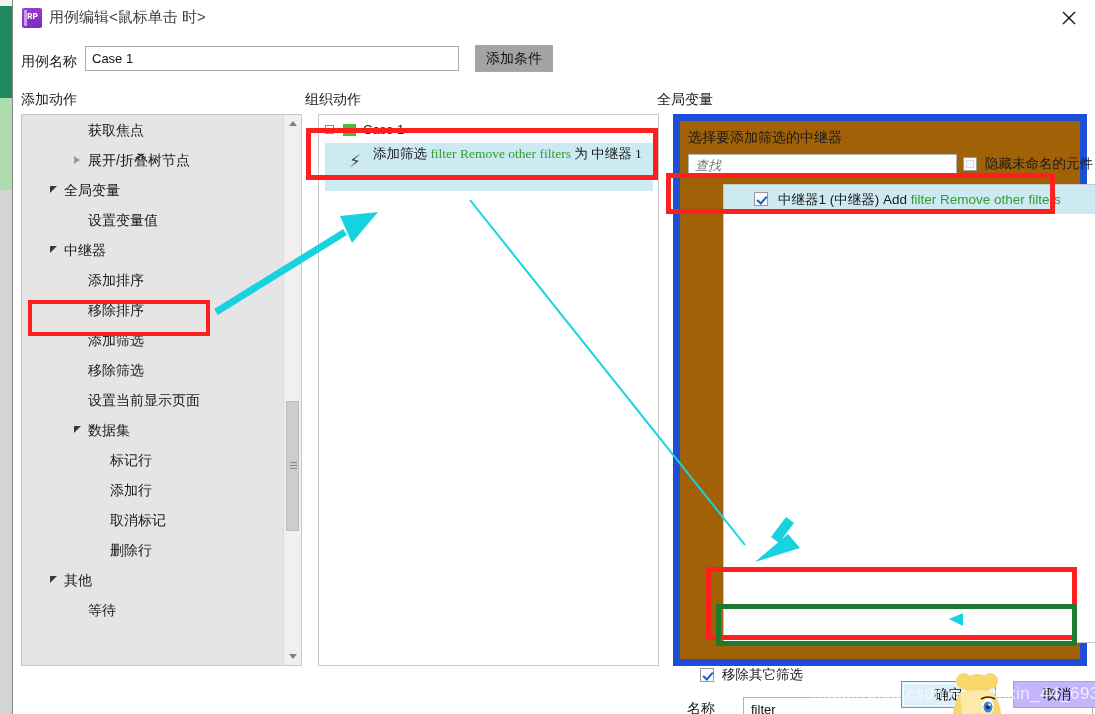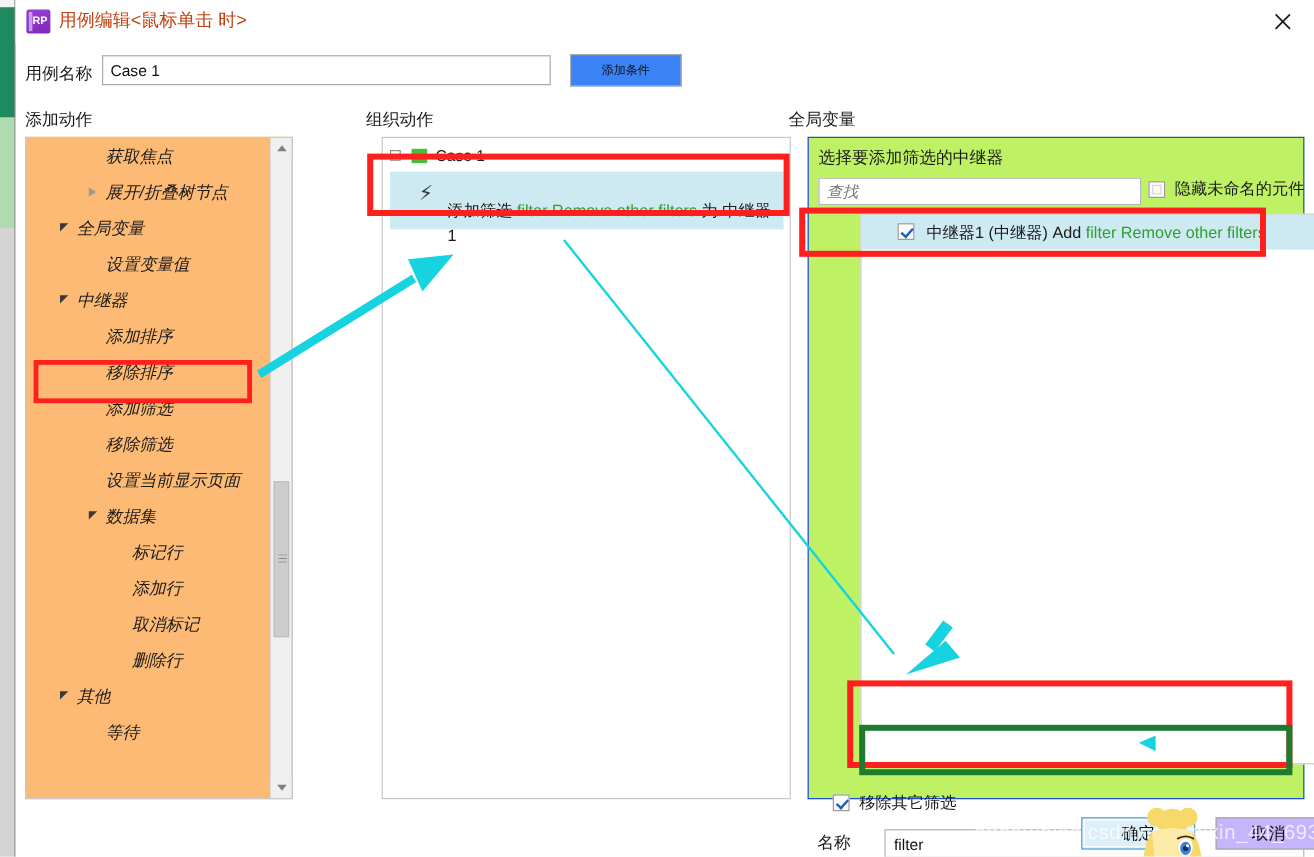--- a/index.html
+++ b/index.html
@@ -38,61 +38,60 @@
     position:absolute; left:9px; top:8px; width:20px; height:20px;
     background:linear-gradient(160deg,#9b3fd4 0%, #7b29b8 100%);
     border-radius:2px;
   }
   #app-icon::before{
     content:""; position:absolute; left:2px; top:2px; width:3px; height:16px;
     background:#c89af0;
   }
   #app-icon span{
     position:absolute; left:5px; top:4px; font-size:9px; color:#fff; font-weight:bold;
-    font-family:Liberation Sans, sans-serif;
+    font-family:Liberation Mono, monospace;
   }
   #title-text {
     position:absolute; left:36px; top:8px;
-    font-size:15px; color:#c2410c; white-space:nowrap;
+    font-size:15px; color:#404040; white-space:nowrap;
   }
   #close-btn {
     position:absolute; right:6px; top:4px; width:40px; height:28px;
     cursor:pointer;
   }
   #close-btn svg { position:absolute; left:13px; top:7px; }
 
   
   #case-label {
     position:absolute; left:8px; top:53px; font-size:14px; color:#1a1a1a;
   }
   #case-input {
     position:absolute; left:72px; top:46px; width:374px; height:25px;
     border:1px solid #aaaaaa; background:#fff; box-sizing:border-box;
     padding:3px 6px; font-size:13px; font-family:"Liberation Sans", sans-serif;
     color:#111; outline:none;
   }
   #add-condition-btn {
-    position:absolute; left:462px; top:45px; width:93px; height:27px;
-    border:1px solid #a8a8a8; background:#3b82f6;
-    font-size:10px; font-family:"Liberation Sans", sans-serif; color:#111;
+    position:absolute; left:462px; top:45px; width:78px; height:27px;
+    border:1px solid #a8a8a8; background:#a3a3a3;
+    font-size:14px; font-family:"Liberation Sans", sans-serif; color:#111;
     cursor:pointer; box-sizing:border-box;
   }
 
   
   .col-heading { position:absolute; font-size:14px; color:#1a1a1a; }
   #h-add    { left:8px;   top:91px; }
   #h-org    { left:292px; top:91px; }
   #h-cfg    { left:644px; top:91px; }
 
   
   #left-panel {
-    position:absolute; left:8px; top:114px; width:223px; height:552px;
-    border:1px solid #c8c8c8; background:#fdba74; box-sizing:border-box;
+    position:absolute; left:8px; top:114px; width:281px; height:552px;
+    border:1px solid #c8c8c8; background:#e5e5e5; box-sizing:border-box;
     overflow:hidden;
-    font-style:italic;
   }
   .tree-row {
     position:relative; height:30px; line-height:30px;
     font-size:14px; color:#1a1a1a; white-space:nowrap; cursor:pointer;
   }
   .tree-row .tri { position:absolute; top:11px; width:0;height:0; }
   .tri-collapsed {
     border-left:6px solid #9a9a9a; border-top:4px solid transparent;
     border-bottom:4px solid transparent;
   }
@@ -154,29 +153,29 @@
   #case-node .clabel { position:absolute; left:38px; top:0; }
   #action-row {
     position:absolute; left:6px; top:28px; width:328px; height:48px;
     background:#cdeaf2; box-sizing:border-box; cursor:pointer;
   }
   #action-row .bolt {
     position:absolute; left:24px; top:10px; font-size:17px; color:#3d3d3d;
     line-height:1;
   }
   #action-row .atext {
-    position:absolute; left:48px; top:22px; width:272px;
-    font-size:13.5px; line-height:21px; color:#1a1a1a;
+    position:absolute; left:48px; top:0; width:272px;
+    font-size:13.5px; line-height:21px; color:#1a1a1a;font-family:Liberation Serif, serif;
   }
   .grn { color:#2f9e2f; }
 
   
   #right-panel {
     position:absolute; left:660px; top:114px; width:414px; height:552px;
-    border:1px solid #1d4ed8; background:#bef264; box-sizing:border-box;
+    border:7px solid #1d4ed8; background:#a16207; box-sizing:border-box;
   }
   #cfg-title { position:absolute; left:8px; top:8px; font-size:14px; color:#1a1a1a; }
   #search-input {
     position:absolute; left:8px; top:33px; width:269px; height:23px;
     border:1px solid #b4b4b4; background:#fff; box-sizing:border-box;
     padding:2px 6px; font-size:13px; font-style:italic; color:#8c8c8c;
     font-family:"Liberation Sans", sans-serif; outline:none;
   }
   #hide-unnamed-wrap {
     position:absolute; left:283px; top:34px; height:20px; cursor:pointer; white-space:nowrap;

